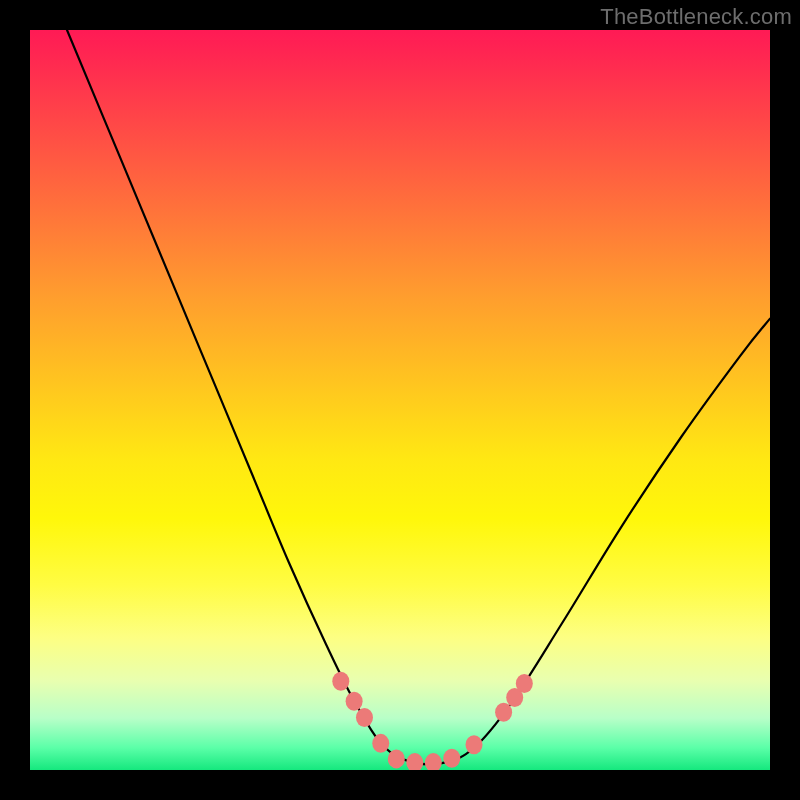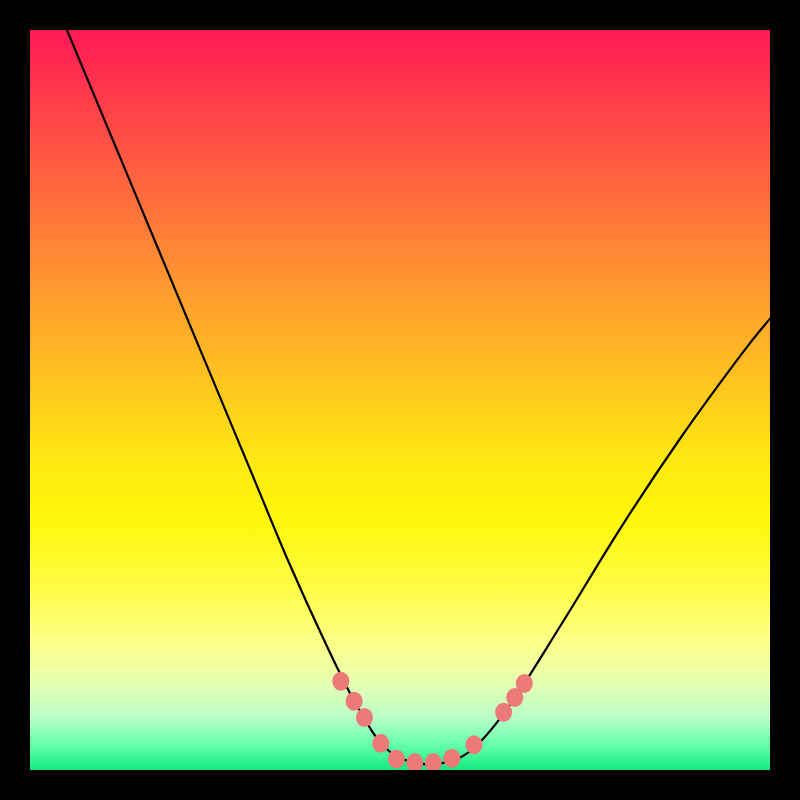--- a/index.html
+++ b/index.html
@@ -74,13 +74,14 @@
           <ellipse cx="384.8" cy="732.6" rx="8.5" ry="9.5" fill="#ec7a78" stroke="#c85a58" stroke-width="0"></ellipse>
           <ellipse cx="403.3" cy="732.6" rx="8.5" ry="9.5" fill="#ec7a78" stroke="#c85a58" stroke-width="0"></ellipse>
           <ellipse cx="421.79999999999995" cy="728.16" rx="8.5" ry="9.5" fill="#ec7a78" stroke="#c85a58" stroke-width="0"></ellipse>
           <ellipse cx="444" cy="714.84" rx="8.5" ry="9.5" fill="#ec7a78" stroke="#c85a58" stroke-width="0"></ellipse>
           <ellipse cx="473.6" cy="682.28" rx="8.5" ry="9.5" fill="#ec7a78" stroke="#c85a58" stroke-width="0"></ellipse>
           <ellipse cx="484.70000000000005" cy="667.48" rx="8.5" ry="9.5" fill="#ec7a78" stroke="#c85a58" stroke-width="0"></ellipse>
           <ellipse cx="494.31999999999994" cy="653.42" rx="8.5" ry="9.5" fill="#ec7a78" stroke="#c85a58" stroke-width="0"></ellipse>
         </g>
     </svg>
   </div>
+  <div class="watermark">TheBottleneck.com</div>
 </div>
 
 </body></html>

